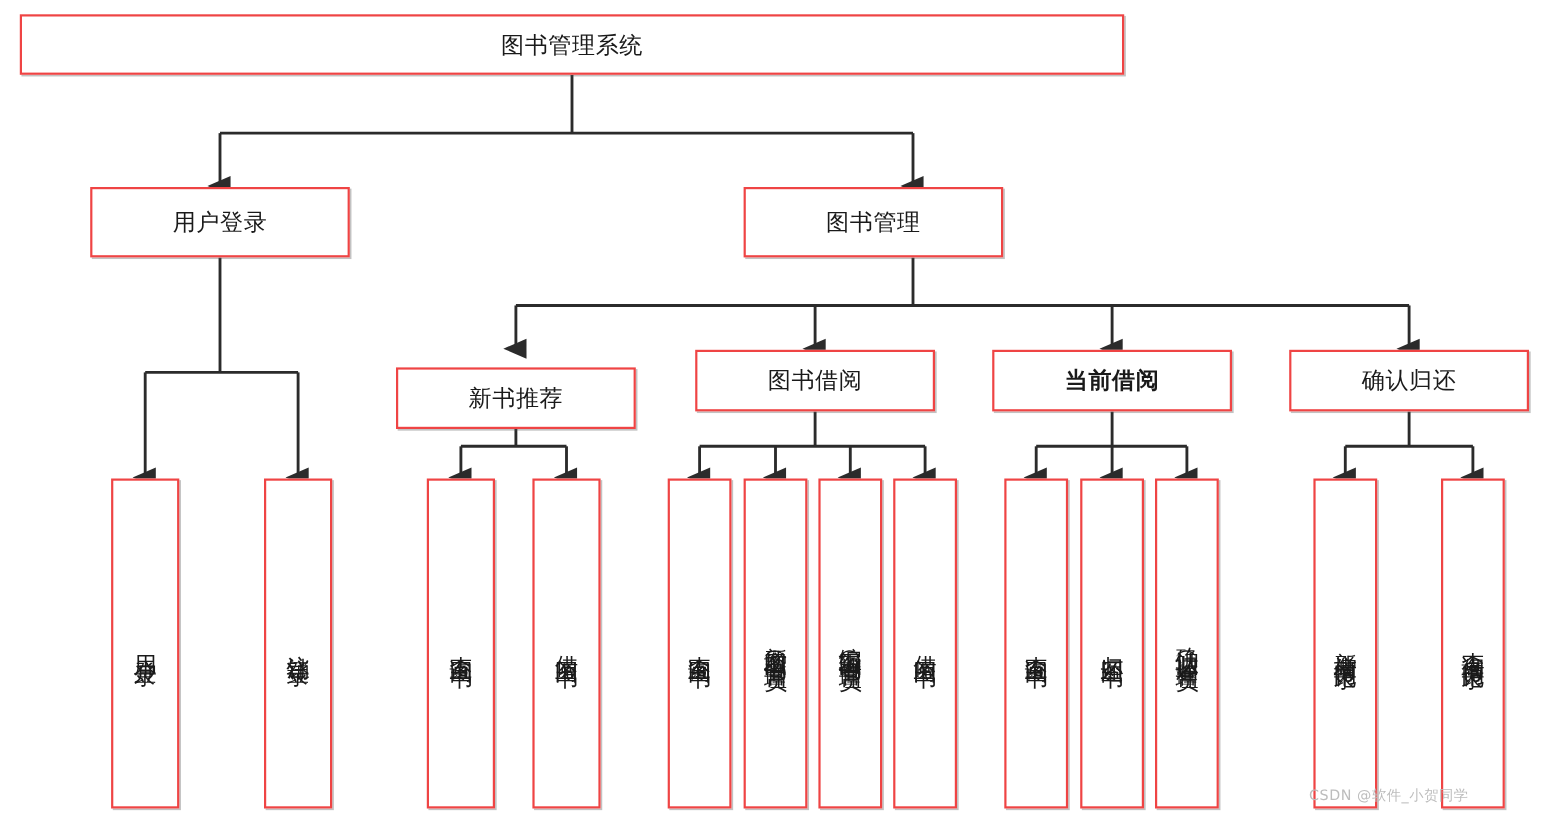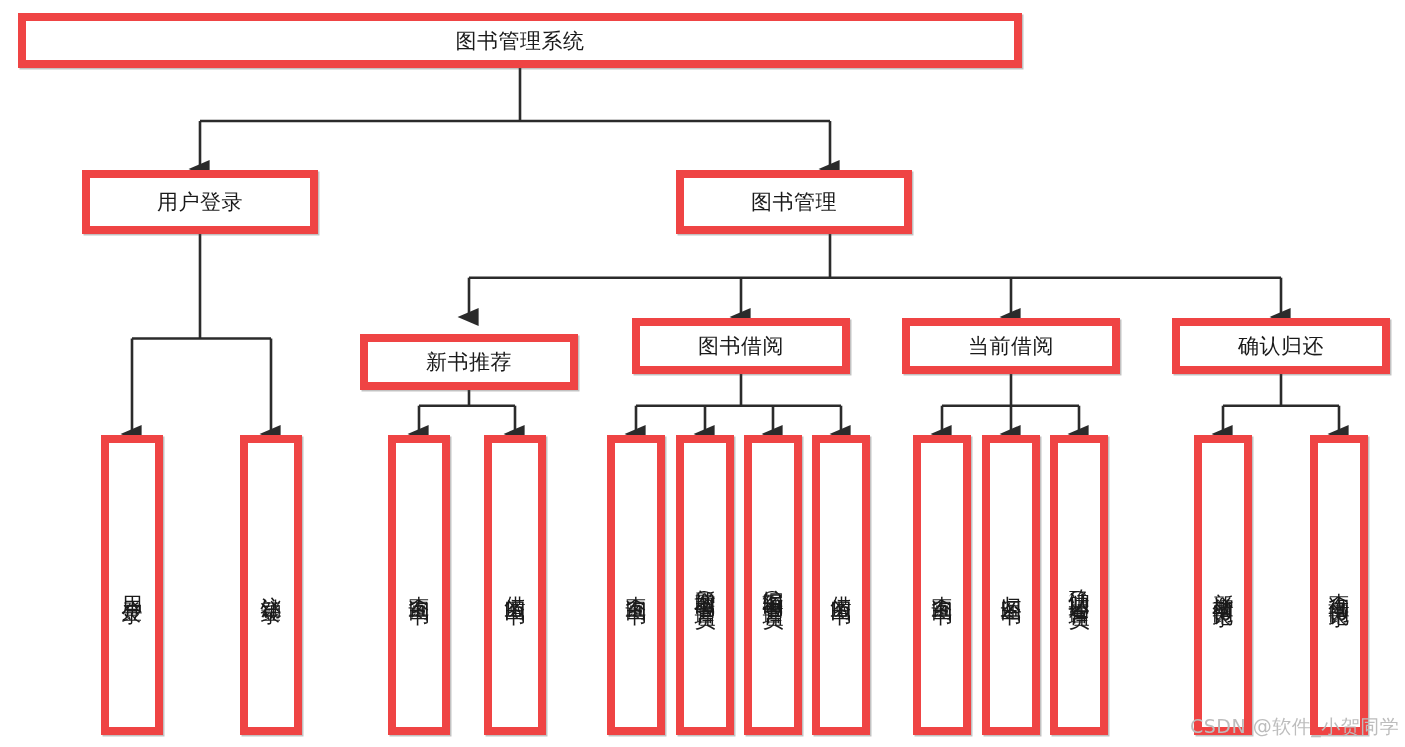--- a/index.html
+++ b/index.html
@@ -21,21 +21,21 @@
     position: absolute;
     left: 0;
     top: 0;
     width: 1405px;
     height: 747px;
     pointer-events: none;
   }
   .node {
     position: absolute;
     box-sizing: border-box;
-    border: 8px solid #ef4444;
+    border: 2px solid #ef4444;
     background: #ffffff;
     display: flex;
     align-items: center;
     justify-content: center;
     color: #1a1a1a;
     box-shadow: 1.5px 1.5px 0 rgba(80,80,80,0.35);
   }
   .node.h {
     font-size: 21px;
     letter-spacing: 0.5px;
@@ -50,21 +50,21 @@
     padding-bottom: 4px;
   }
   .node.v .vlabel {
     writing-mode: vertical-rl;
     text-orientation: upright;
     white-space: nowrap;
   }
   .node .hlabel { white-space: nowrap; }
   #watermark {
     position: absolute;
-    font-size: 19px;
+    font-size: 13px;
     color: #bdbdbd;
     white-space: nowrap;
     letter-spacing: 0.5px;
     user-select: none;
   }
 </style>
 </head>
 <body>
 
 <div id="canvas">
@@ -121,21 +121,21 @@
       </div>
       <div class="node h" style="left: 676px; top: 170px; width: 236px; height: 64px;">
         <span class="hlabel">图书管理</span>
       </div>
       <div class="node h" style="left: 360px; top: 334px; width: 218px; height: 56px;">
         <span class="hlabel">新书推荐</span>
       </div>
       <div class="node h" style="left: 632px; top: 318px; width: 218px; height: 56px;">
         <span class="hlabel">图书借阅</span>
       </div>
-      <div class="node h" style="left: 902px; top: 318px; width: 218px; height: 56px;">
+      <div class="node h" style="left: 902px; top: 318px; width: 218px; height: 56px; font-weight: bold;">
         <span class="hlabel">当前借阅</span>
       </div>
       <div class="node h" style="left: 1172px; top: 318px; width: 218px; height: 56px;">
         <span class="hlabel">确认归还</span>
       </div>
       <div class="node v" style="left: 101px; top: 435px; width: 62px; height: 300px;">
         <span class="vlabel">用户登录</span>
       </div>
       <div class="node v" style="left: 240px; top: 435px; width: 62px; height: 300px;">
         <span class="vlabel">注销登录</span>

